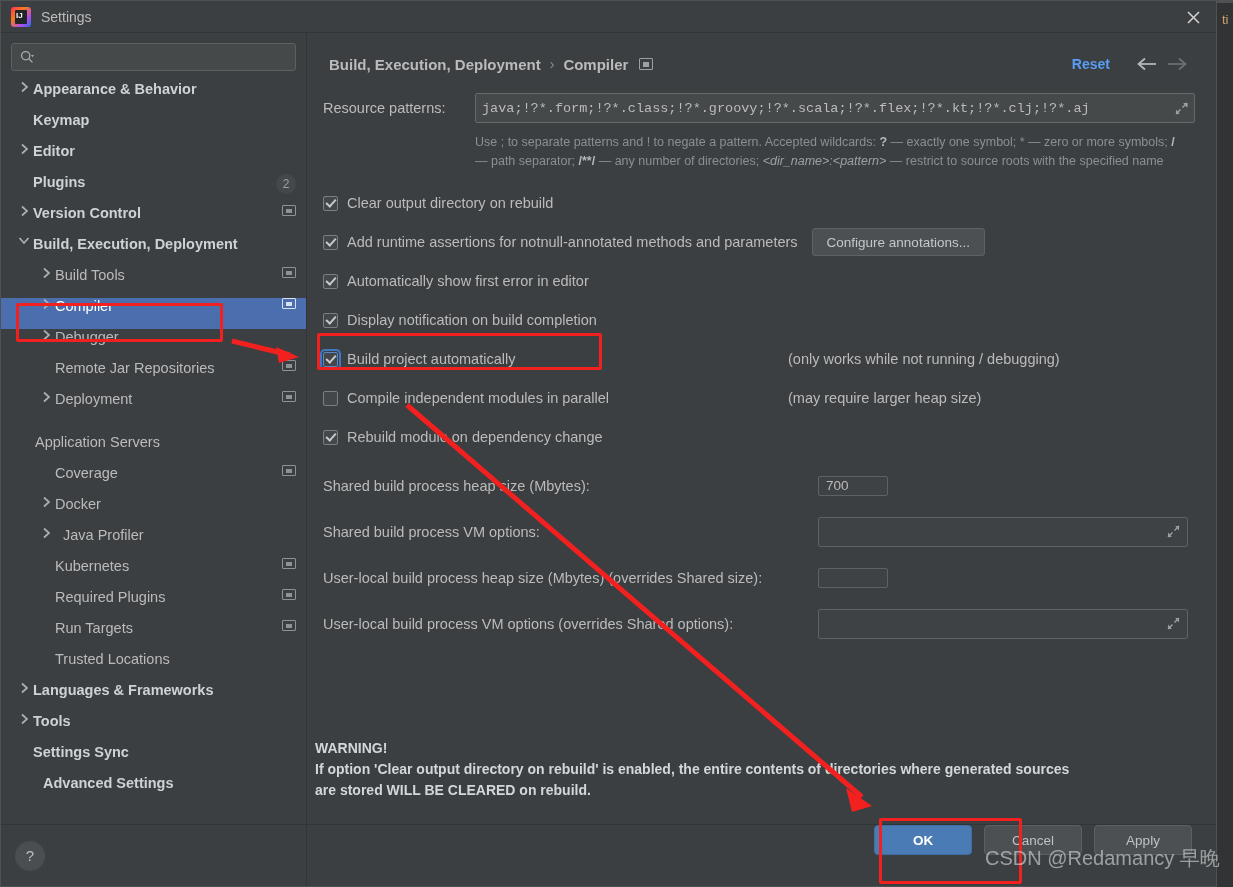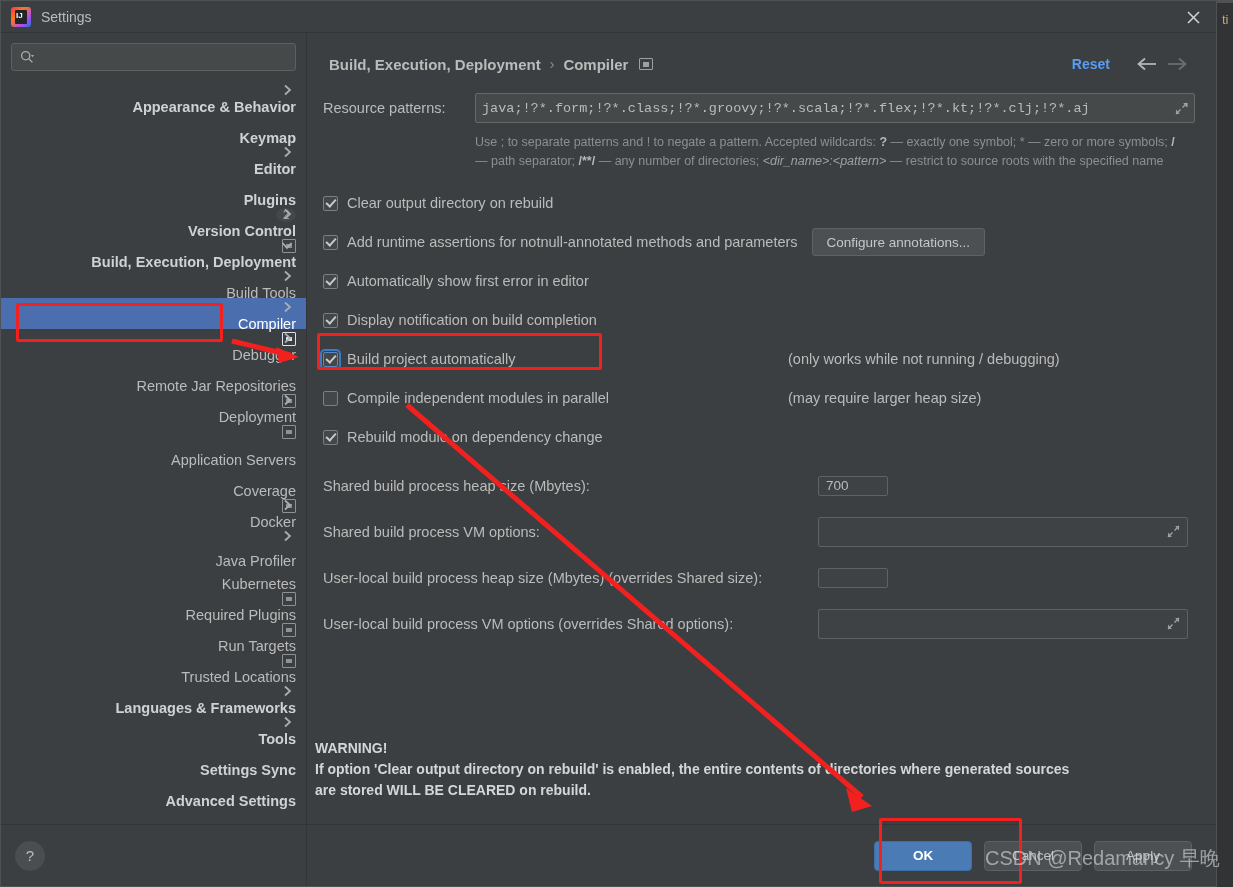--- a/index.html
+++ b/index.html
@@ -77,24 +77,23 @@
     display:flex; align-items:center; padding:0 8px;
   }
   .search-icon { width:14px; height:14px; flex:0 0 14px; margin-right:4px; position:relative; }
   .search-icon svg { display:block; }
   .search-input {
     flex:1; background:transparent; border:none; outline:none;
     color:#bbbbbb; font-size:13px; font-family:"Liberation Sans", sans-serif;
   }
   .tree { flex:1 1 auto; overflow:hidden; padding-top:2px; }
   .tree-row {
-    height:31px; display:flex; align-items:flex-end;
+    height:31px; display:flex; align-items:flex-start;
     padding-right:10px; cursor:pointer; position:relative;
     white-space:nowrap;
-    flex-direction:column;
   }
   .tree-row.selected { background:#4b6eaf; }
   .tw {
     width:18px; flex:0 0 18px; display:flex; align-items:center; justify-content:center;
     color:#a9b0b5;
   }
   .tw svg { display:block; }
   .tree-label { font-size:14.5px; color:#bbbbbb; }
   .tree-label.bold { font-weight:bold; color:#cfd2d4; }
   .tree-row.selected .tree-label { color:#ffffff; }
@@ -194,21 +193,21 @@
     display:flex; align-items:center; padding:0 7px; color:#bbbbbb; font-size:13.5px;
   }
 
   .warning { position:absolute; left:8px; top:707px; width:880px; }
   .warning-title { font-size:14px; font-weight:bold; color:#d4d7d9; margin-bottom:3px; }
   .warning-body { font-size:14px; font-weight:bold; color:#d4d7d9; line-height:1.5; }
 
   
   .footer {
     height:62px; flex:0 0 62px; border-top:1px solid #323437;
-    display:flex; align-items:center; justify-content:flex-end;
+    display:flex; align-items:flex-start; justify-content:flex-end;
     padding-right:24px; gap:12px; position:relative;
   }
   .btn {
     min-width:98px; height:30px; border-radius:4px;
     display:flex; align-items:center; justify-content:center;
     font-size:13.5px; cursor:pointer;
   }
   .btn.primary { background:#4a7bb5; color:#ffffff; font-weight:bold; border:1px solid #3e6ea6; }
   .btn.normal  { background:#4c5052; color:#bdc1c4; border:1px solid #5c6063; }
 
@@ -425,21 +424,21 @@
                 <svg width="9" height="12" viewBox="0 0 9 12">
                   <polyline points="2,1.5 7,6 2,10.5" fill="none" stroke="currentColor" stroke-width="1.7"></polyline>
                 </svg>
               </span>
               <span class="tree-label bold">Tools</span>
             </div>
             <div class="tree-row" style="padding-left: 14px;">
               <span class="tw"></span>
               <span class="tree-label bold">Settings Sync</span>
             </div>
-            <div class="tree-row" style="padding-left: 14px;">
+            <div class="tree-row" style="padding-left: 24px;">
               <span class="tw"></span>
               <span class="tree-label bold">Advanced Settings</span>
             </div>
           </div>
 
         <div class="sidebar-footer">
           <div class="help-btn">
             <span>?</span>
           </div>
         </div>

